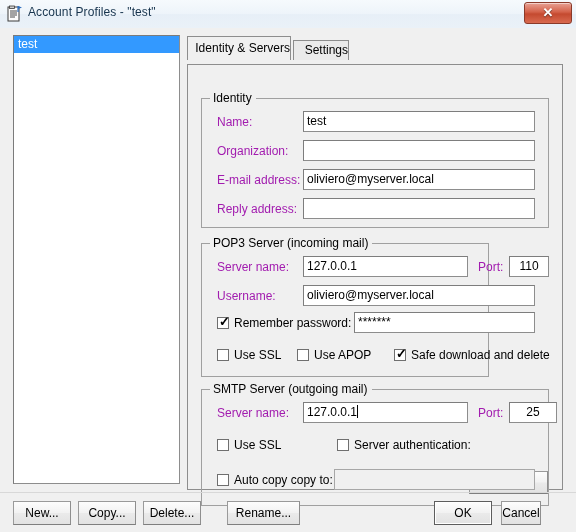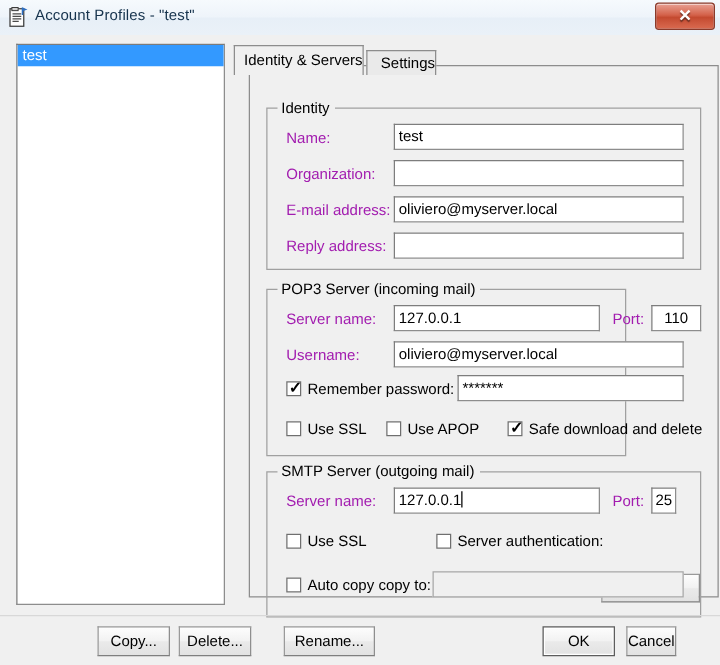--- a/index.html
+++ b/index.html
@@ -129,26 +129,25 @@
     width: 56px;
     height: 20px;
     line-height: 19px;
     background: #eaeaea;
     z-index: 2;
   }
 
   
   #tabpanel {
     position: absolute;
-    left: 187px; top: 24px;
+    left: 187px; top: 36px;
     width: 376px; height: 426px;
     box-sizing: border-box;
     background: #f0f0f0;
     border: 1px solid #8d8d8d;
-    margin-left: 12px;
   }
 
   
   .groupbox {
     position: absolute;
     box-sizing: border-box;
     border: 1px solid #a0a0a0;
   }
   .groupbox > .gb-title {
     position: absolute;
@@ -365,21 +364,21 @@
           <span class="cb-label">Safe download and delete</span>
         </div>
       </div>
 
       <div class="groupbox" id="group-smtp">
         <span class="gb-title">SMTP Server (outgoing mail)</span>
 
         <span class="field-label" style="left:15px; top:16px;">Server name:</span>
         <div class="textbox" style="left:101px; top:12px; width:165px;"><span>127.0.0.1</span><span class="caret"></span></div>
         <span class="field-label" style="left:276px; top:16px;">Port:</span>
-        <div class="textbox centered" style="left:307px; top:12px; width:20px;">25</div>
+        <div class="textbox centered" style="left:307px; top:12px; width:48px;">25</div>
 
         <div class="checkbox" style="left:15px; top:48px;">
           <span class="box"></span>
           <span class="cb-label">Use SSL</span>
         </div>
         <div class="checkbox" style="left:135px; top:48px;">
           <span class="box"></span>
           <span class="cb-label">Server authentication:</span>
         </div>
         <div class="btn disabled" id="btn-settings">
@@ -389,20 +388,23 @@
         <div class="checkbox" style="left:15px; top:83px;">
           <span class="box"></span>
           <span class="cb-label">Auto copy copy to:</span>
         </div>
         <div class="textbox disabled" style="left:132px; top:79px; width:201px;"></div>
       </div>
 
     </div>
 
     <div id="buttonbar">
+      <div class="btn" id="btn-new">
+        <span>New...</span>
+      </div>
       <div class="btn" id="btn-copy">
         <span>Copy...</span>
       </div>
       <div class="btn" id="btn-delete">
         <span>Delete...</span>
       </div>
       <div class="btn" id="btn-rename">
         <span>Rename...</span>
       </div>
       <div class="btn default" id="btn-ok">

